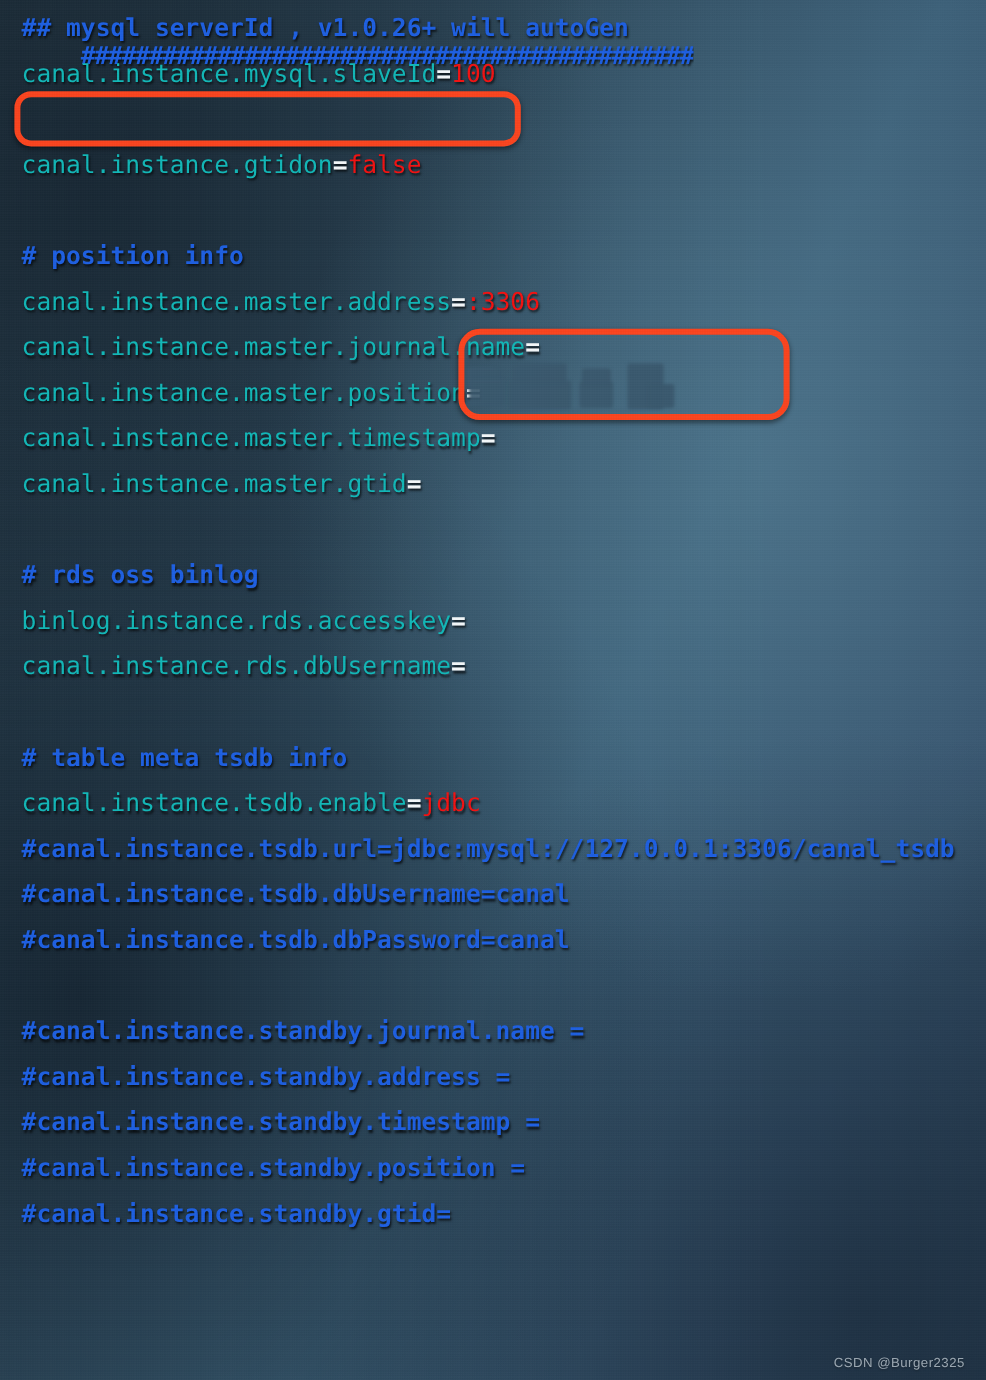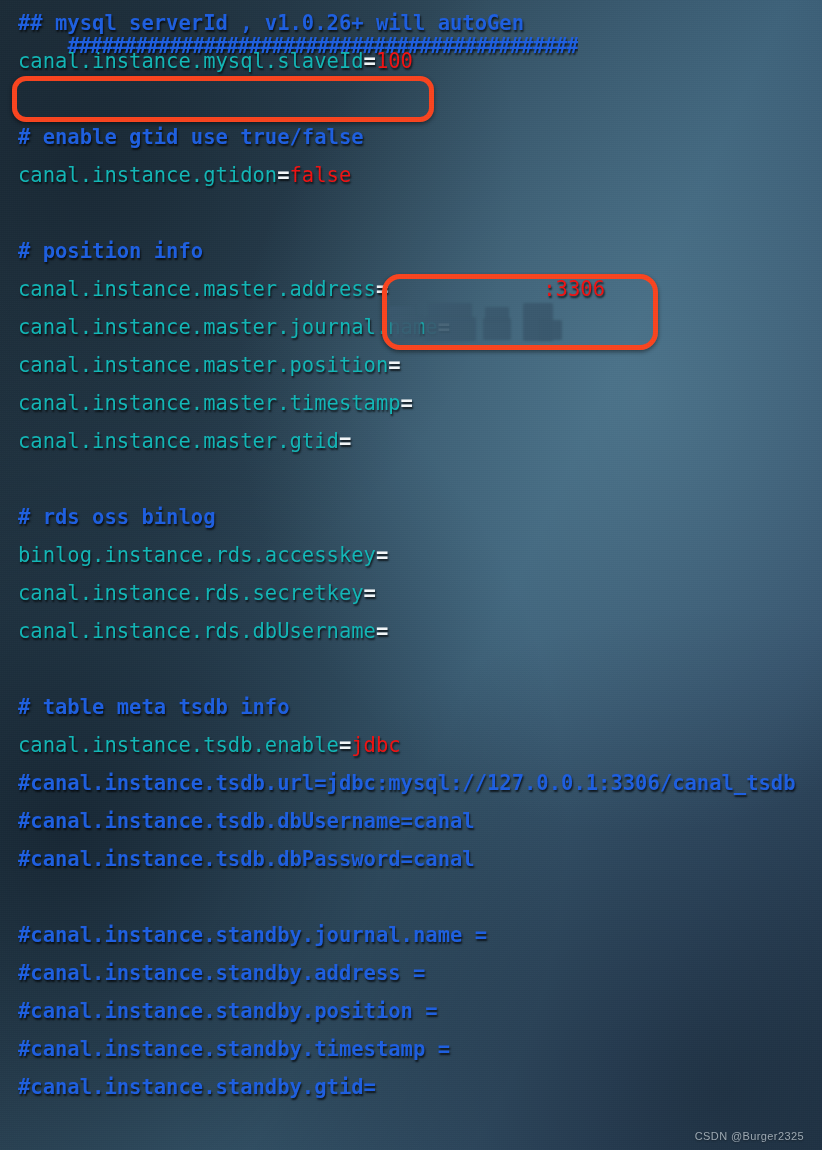--- a/index.html
+++ b/index.html
@@ -106,45 +106,43 @@
 <div id="screen">
 
   <div id="rule-line">
     <span class="hashrule">#############################################</span>
   </div>
 
   <div id="code">
       <div class="line"><span class="cmt">## mysql serverId , v1.0.26+ will autoGen</span></div>
       <div class="line"><span class="key">canal.instance.mysql.slaveId</span><span class="eq">=</span><span class="val">100</span></div>
       <div class="line blank"><span></span></div>
-      <div class="line"><span class="cmt"># enable gtid use true/false</span></div>
       <div class="line"><span class="key">canal.instance.gtidon</span><span class="eq">=</span><span class="val">false</span></div>
       <div class="line blank"><span></span></div>
       <div class="line"><span class="cmt"># position info</span></div>
-      <div class="line"><span class="key">canal.instance.master.address</span><span class="eq">=</span><span class="val" style="padding-left: 155px;">:3306</span></div>
+      <div class="line"><span class="key">canal.instance.master.address</span><span class="eq">=</span><span class="val" style="">:3306</span></div>
       <div class="line"><span class="key">canal.instance.master.journal.name</span><span class="eq">=</span><span class="val"></span></div>
       <div class="line"><span class="key">canal.instance.master.position</span><span class="eq">=</span><span class="val"></span></div>
       <div class="line"><span class="key">canal.instance.master.timestamp</span><span class="eq">=</span><span class="val"></span></div>
       <div class="line"><span class="key">canal.instance.master.gtid</span><span class="eq">=</span><span class="val"></span></div>
       <div class="line blank"><span></span></div>
       <div class="line"><span class="cmt"># rds oss binlog</span></div>
       <div class="line"><span class="key">binlog.instance.rds.accesskey</span><span class="eq">=</span><span class="val"></span></div>
-      <div class="line"><span class="key">canal.instance.rds.secretkey</span><span class="eq">=</span><span class="val"></span></div>
       <div class="line"><span class="key">canal.instance.rds.dbUsername</span><span class="eq">=</span><span class="val"></span></div>
       <div class="line blank"><span></span></div>
       <div class="line"><span class="cmt"># table meta tsdb info</span></div>
       <div class="line"><span class="key">canal.instance.tsdb.enable</span><span class="eq">=</span><span class="val">jdbc</span></div>
       <div class="line"><span class="cmt">#canal.instance.tsdb.url=jdbc:mysql://127.0.0.1:3306/canal_tsdb</span></div>
       <div class="line"><span class="cmt">#canal.instance.tsdb.dbUsername=canal</span></div>
       <div class="line"><span class="cmt">#canal.instance.tsdb.dbPassword=canal</span></div>
       <div class="line blank"><span></span></div>
       <div class="line"><span class="cmt">#canal.instance.standby.journal.name = </span></div>
       <div class="line"><span class="cmt">#canal.instance.standby.address = </span></div>
+      <div class="line"><span class="cmt">#canal.instance.standby.timestamp = </span></div>
       <div class="line"><span class="cmt">#canal.instance.standby.position = </span></div>
-      <div class="line"><span class="cmt">#canal.instance.standby.timestamp = </span></div>
       <div class="line"><span class="cmt">#canal.instance.standby.gtid=</span></div>
     </div>
 
   <div class="redact" style="left:389px; top:306px; width:26px; height:16px;"></div>
   <div class="redact" style="left:391px; top:316px; width:30px; height:22px;"></div>
   <div class="redact" style="left:428px; top:303px; width:44px; height:18px;"></div>
   <div class="redact" style="left:424px; top:317px; width:52px; height:24px;"></div>
   <div class="redact" style="left:485px; top:307px; width:24px; height:15px;"></div>
   <div class="redact" style="left:483px; top:318px; width:28px; height:22px;"></div>
   <div class="redact" style="left:523px; top:303px; width:30px; height:38px;"></div>

